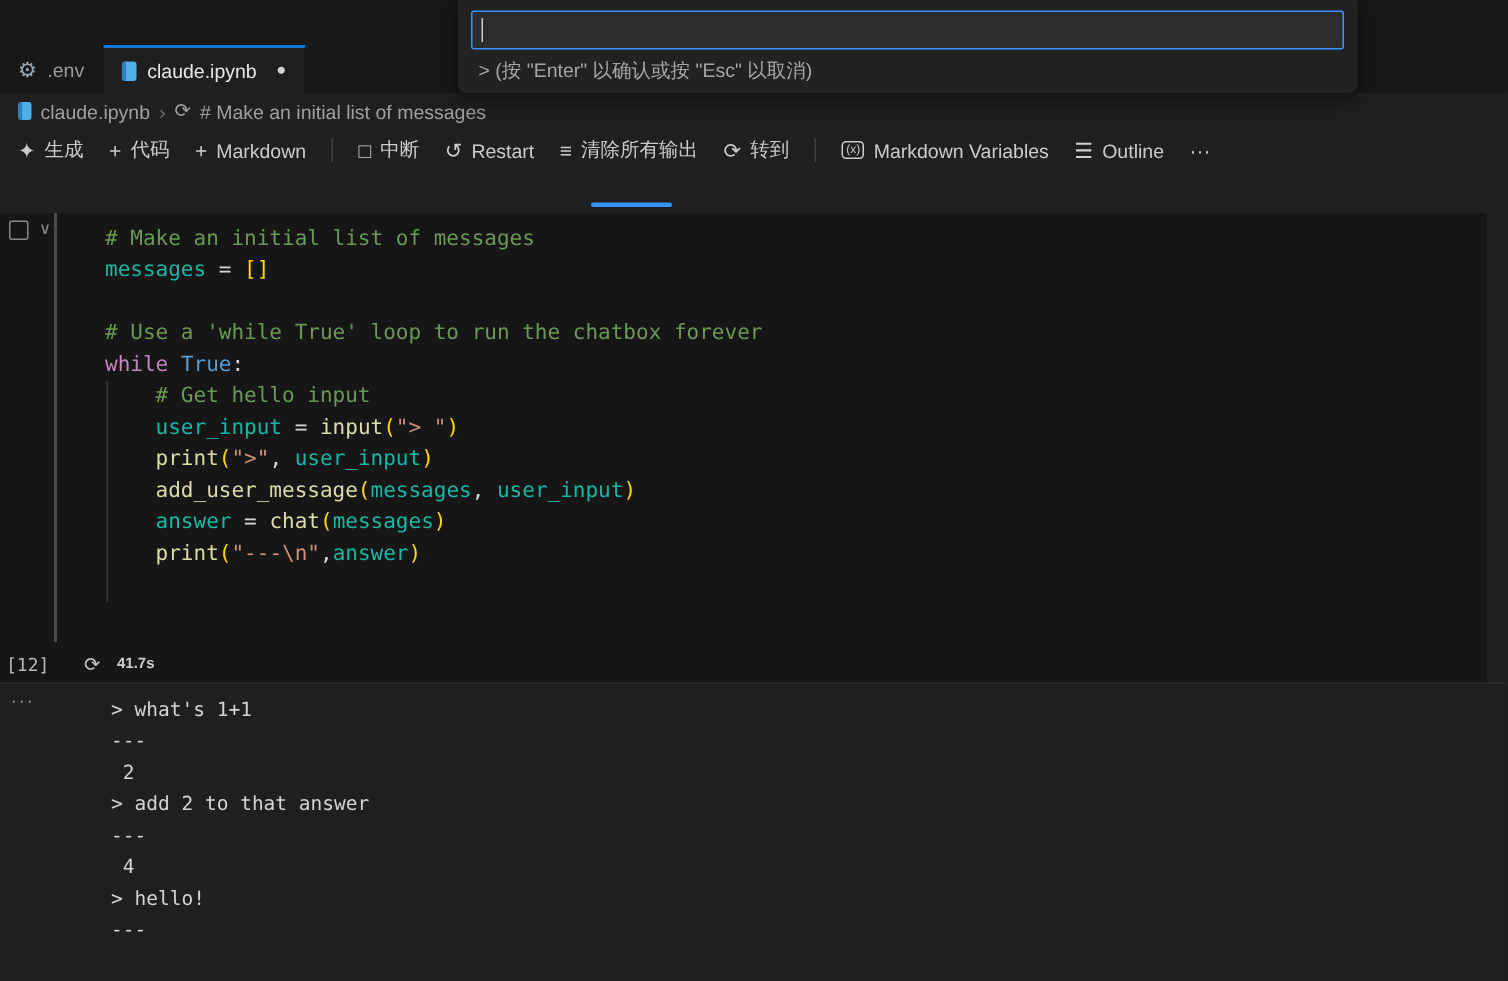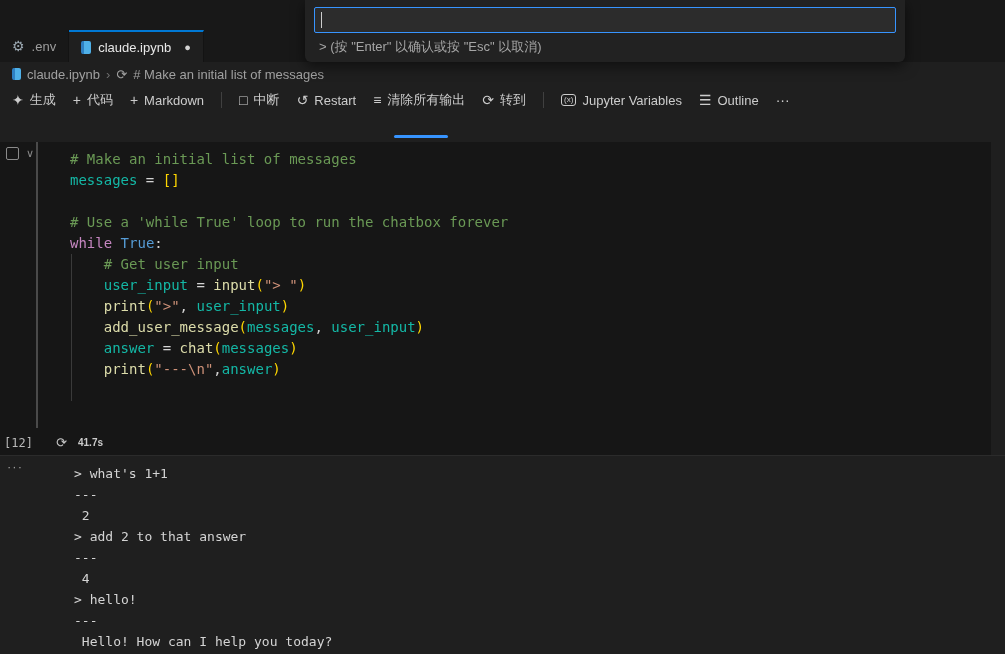--- a/index.html
+++ b/index.html
@@ -123,21 +123,21 @@
         <span class="tb-icon icon-clear">≡</span>
         <span>清除所有输出</span>
       </span>
       <span class="tb-item">
         <span class="tb-icon icon-sync">⟳</span>
         <span>转到</span>
       </span>
       <span class="tb-divider"></span>
       <span class="tb-item">
         <span class="tb-icon icon-variables">(x)</span>
-        <span>Jupyter Variables</span>
+        <span>Markdown Variables</span>
       </span>
       <span class="tb-item">
         <span class="tb-icon icon-outline">☰</span>
         <span>Outline</span>
       </span>
       <span class="tb-item">
         <span class="tb-icon icon-ellipsis">···</span>
       </span>
     </div>
   <div class="progress-line"></div>
@@ -149,21 +149,21 @@
     <div class="cell-gutter-top">
       <span class="sq-icon"></span>
       <span class="chev">∨</span>
     </div>
     <div class="code" id="code-lines">
         <div class="code-line"><span class="tok-comment"># Make an initial list of messages</span></div>
         <div class="code-line"><span class="tok-var">messages</span><span class="tok-op"> = </span><span class="tok-bracket">[]</span></div>
         <div class="code-line"></div>
         <div class="code-line"><span class="tok-comment"># Use a 'while True' loop to run the chatbox forever</span></div>
         <div class="code-line"><span class="tok-kw">while</span><span class="tok-op"> </span><span class="tok-const">True</span><span class="tok-op">:</span></div>
-        <div class="code-line"><span class="tok-op">    </span><span class="tok-comment"># Get user input</span></div>
+        <div class="code-line"><span class="tok-op">    </span><span class="tok-comment"># Get hello input</span></div>
         <div class="code-line"><span class="tok-op">    </span><span class="tok-var">user_input</span><span class="tok-op"> = </span><span class="tok-fn">input</span><span class="tok-bracket">(</span><span class="tok-str">"&gt; "</span><span class="tok-bracket">)</span></div>
         <div class="code-line"><span class="tok-op">    </span><span class="tok-fn">print</span><span class="tok-bracket">(</span><span class="tok-str">"&gt;"</span><span class="tok-op">, </span><span class="tok-var">user_input</span><span class="tok-bracket">)</span></div>
         <div class="code-line"><span class="tok-op">    </span><span class="tok-fn">add_user_message</span><span class="tok-bracket">(</span><span class="tok-var">messages</span><span class="tok-op">, </span><span class="tok-var">user_input</span><span class="tok-bracket">)</span></div>
         <div class="code-line"><span class="tok-op">    </span><span class="tok-var">answer</span><span class="tok-op"> = </span><span class="tok-fn">chat</span><span class="tok-bracket">(</span><span class="tok-var">messages</span><span class="tok-bracket">)</span></div>
         <div class="code-line"><span class="tok-op">    </span><span class="tok-fn">print</span><span class="tok-bracket">(</span><span class="tok-str">"---\n"</span><span class="tok-op">,</span><span class="tok-var">answer</span><span class="tok-bracket">)</span></div>
       </div>
     <div class="indent-guide"></div>
     <div class="exec-row">
       <span class="exec-count">[12]</span>
       <span class="exec-sync">⟳</span>
@@ -174,21 +174,20 @@
     <span class="out-gutter">···</span>
     <div class="output" id="output-lines">
         <div class="out-line">&gt; what's 1+1</div>
         <div class="out-line">---</div>
         <div class="out-line"> 2</div>
         <div class="out-line">&gt; add 2 to that answer</div>
         <div class="out-line">---</div>
         <div class="out-line"> 4</div>
         <div class="out-line">&gt; hello!</div>
         <div class="out-line">---</div>
-        <div class="out-line"> Hello! How can I help you today?</div>
       </div>
   </div>
 </div>
 
 <div class="quick-input">
   <div class="qi-field">
     <input class="qi-input" aria-label="quick input" value="" style="">
     <span class="qi-cursor"></span>
   </div>
   <div class="qi-hint">&gt; (按 "Enter" 以确认或按 "Esc" 以取消)</div>

